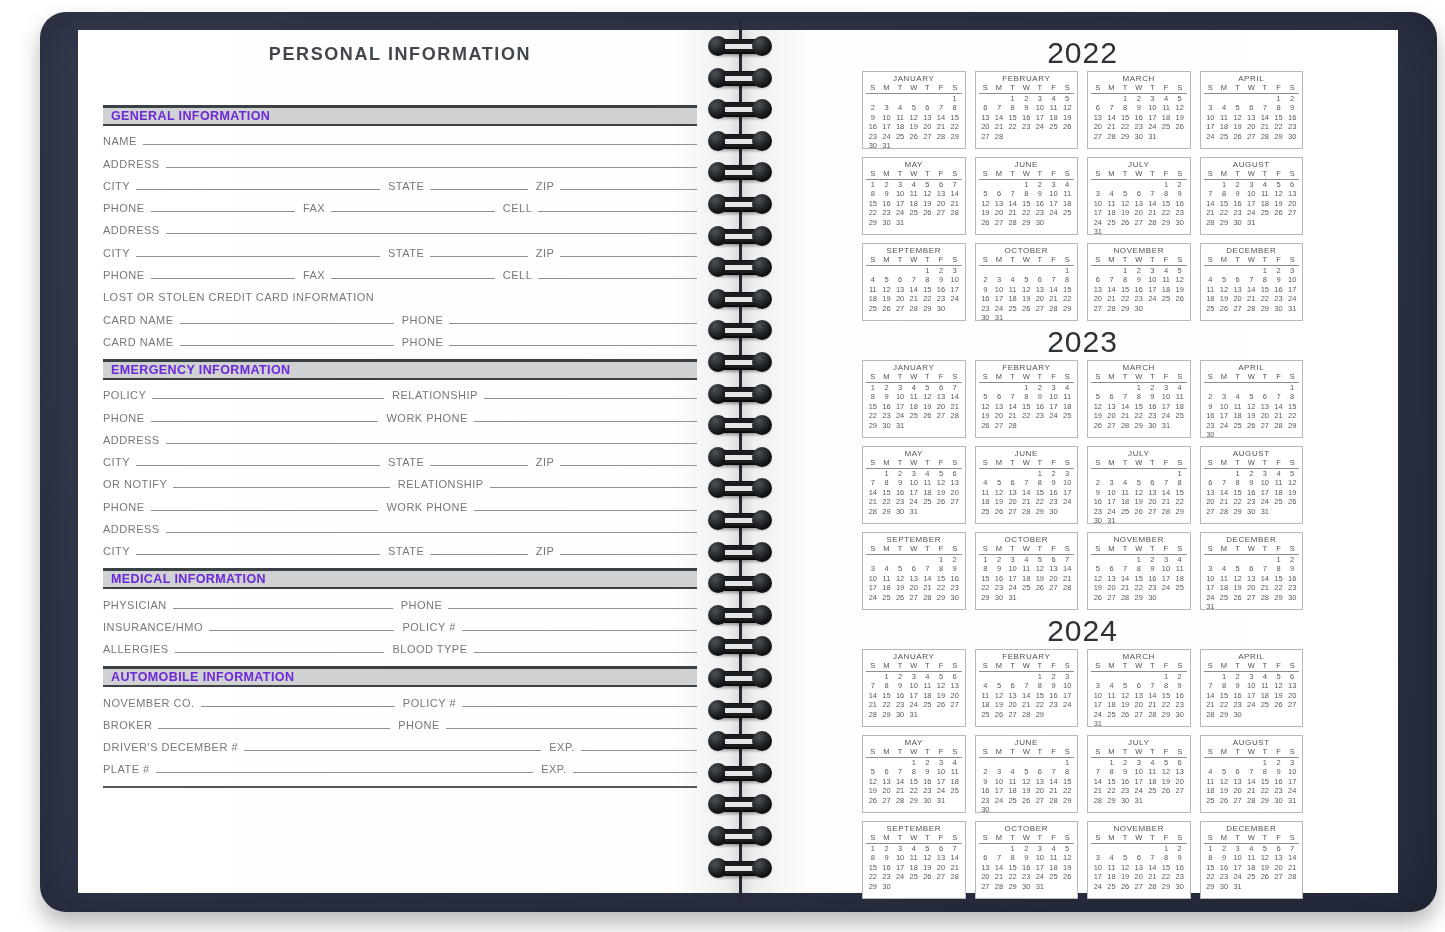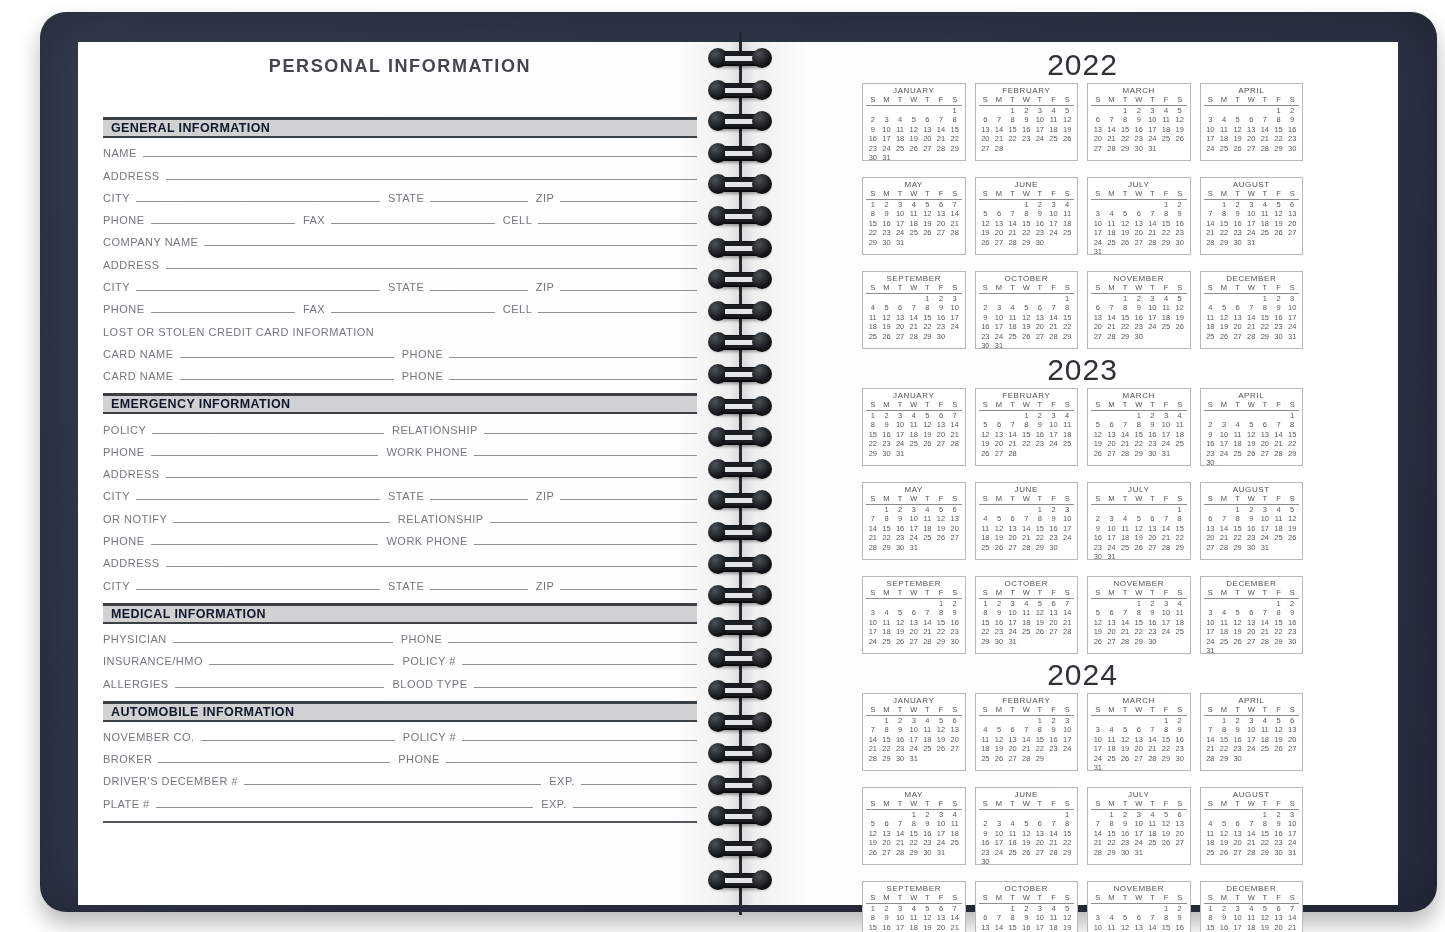--- a/index.html
+++ b/index.html
@@ -10,21 +10,21 @@
   }
   
   .cover{
     position:absolute;left:40px;top:12px;width:1397px;height:900px;
     background:linear-gradient(135deg,#343b4f 0%,#2d3447 45%,#272d3f 100%);
     border-radius:26px;
     box-shadow:0 12px 22px rgba(0,0,0,.28), inset 0 0 60px rgba(0,0,0,.28);
   }
   
   .pages{
-    position:absolute;left:78px;top:42px;width:1320px;height:863px;
+    position:absolute;left:78px;top:30px;width:1320px;height:863px;
     background:#fcfcfc;border-radius:14px;
   }
   .page{position:absolute;top:0;height:100%;}
   .page-left{left:0;width:663px;
     background:linear-gradient(to right,#ffffff 0%,#fdfdfd 90%,#efefef 98%,#d9d9d9 100%);}
   .page-right{left:663px;width:657px;
     background:linear-gradient(to left,#ffffff 0%,#fdfdfd 90%,#efefef 98%,#d9d9d9 100%);}
   
   .spine{position:absolute;left:661px;top:-10px;width:3px;height:883px;background:#232833;}
   .spiral{position:absolute;left:632px;top:0;width:62px;height:100%;}
@@ -47,35 +47,35 @@
   .page-title{
     margin-top:14px;text-align:center;
     font-size:18px;font-weight:bold;letter-spacing:1.6px;color:#41474d;
   }
   #sections{margin-top:40px;}
   .sec{margin-bottom:10px;}
   .sec-bar{
     height:16px;background:#cfd1d3;
     border-top:3px solid #3b4045;border-bottom:2px solid #3b4045;
     display:flex;align-items:center;padding-left:8px;
-    font-size:12.5px;font-weight:bold;color:#0f172a;letter-spacing:.4px;
+    font-size:12.5px;font-weight:bold;color:#6d28d9;letter-spacing:.4px;
   }
   .frow{display:flex;align-items:flex-end;height:22.3px;}
   .flabel{font-size:11px;color:#74787d;letter-spacing:.5px;white-space:nowrap;line-height:13px;}
   .fline{height:1px;border-bottom:1.4px solid #8e9297;margin:0 8px 3px 6px;}
   .fline:last-child{margin-right:0;}
   .bottom-rule{border-top:2px solid #53575c;margin-top:9px;}
   
   .cal{position:absolute;left:121px;top:6px;width:441px;}
   .year-block{margin-bottom:4px;}
   .year-label{
     text-align:center;font-size:30px;font-weight:400;color:#2e3236;
     letter-spacing:1px;line-height:33px;margin-bottom:2px;
   }
-  .months-grid{display:grid;grid-template-columns:repeat(4,1fr);gap:16px 9px;}
+  .months-grid{display:grid;grid-template-columns:repeat(4,1fr);gap:8px 9px;}
   .month{
     border:1px solid #b6b9bc;background:#fff;height:78px;
     padding:2px 3px;box-sizing:border-box;overflow:hidden;
   }
   .m-name{text-align:center;font-size:8px;color:#4e5256;letter-spacing:.6px;line-height:9px;}
   .m-week{
     display:grid;grid-template-columns:repeat(7,1fr);
     font-size:7.5px;color:#4e5256;text-align:center;line-height:9px;
     border-bottom:1px solid #8a8e92;padding-bottom:1px;
   }
@@ -115,24 +115,20 @@
             </div>
             <div class="frow">
               <span class="flabel">PHONE</span>
               <div class="fline" style="flex-grow: 3;"></div>
               <span class="flabel">FAX</span>
               <div class="fline" style="flex-grow: 3.4;"></div>
               <span class="flabel">CELL</span>
               <div class="fline" style="flex-grow: 3.3;"></div>
             </div>
             <div class="frow">
-              <span class="flabel">COMPANY NAME</span>
-              <div class="fline" style="flex-grow: 1;"></div>
-            </div>
-            <div class="frow">
               <span class="flabel">ADDRESS</span>
               <div class="fline" style="flex-grow: 1;"></div>
             </div>
             <div class="frow">
               <span class="flabel">CITY</span>
               <div class="fline" style="flex-grow: 5;"></div>
               <span class="flabel">STATE</span>
               <div class="fline" style="flex-grow: 2;"></div>
               <span class="flabel">ZIP</span>
               <div class="fline" style="flex-grow: 2.8;"></div>

